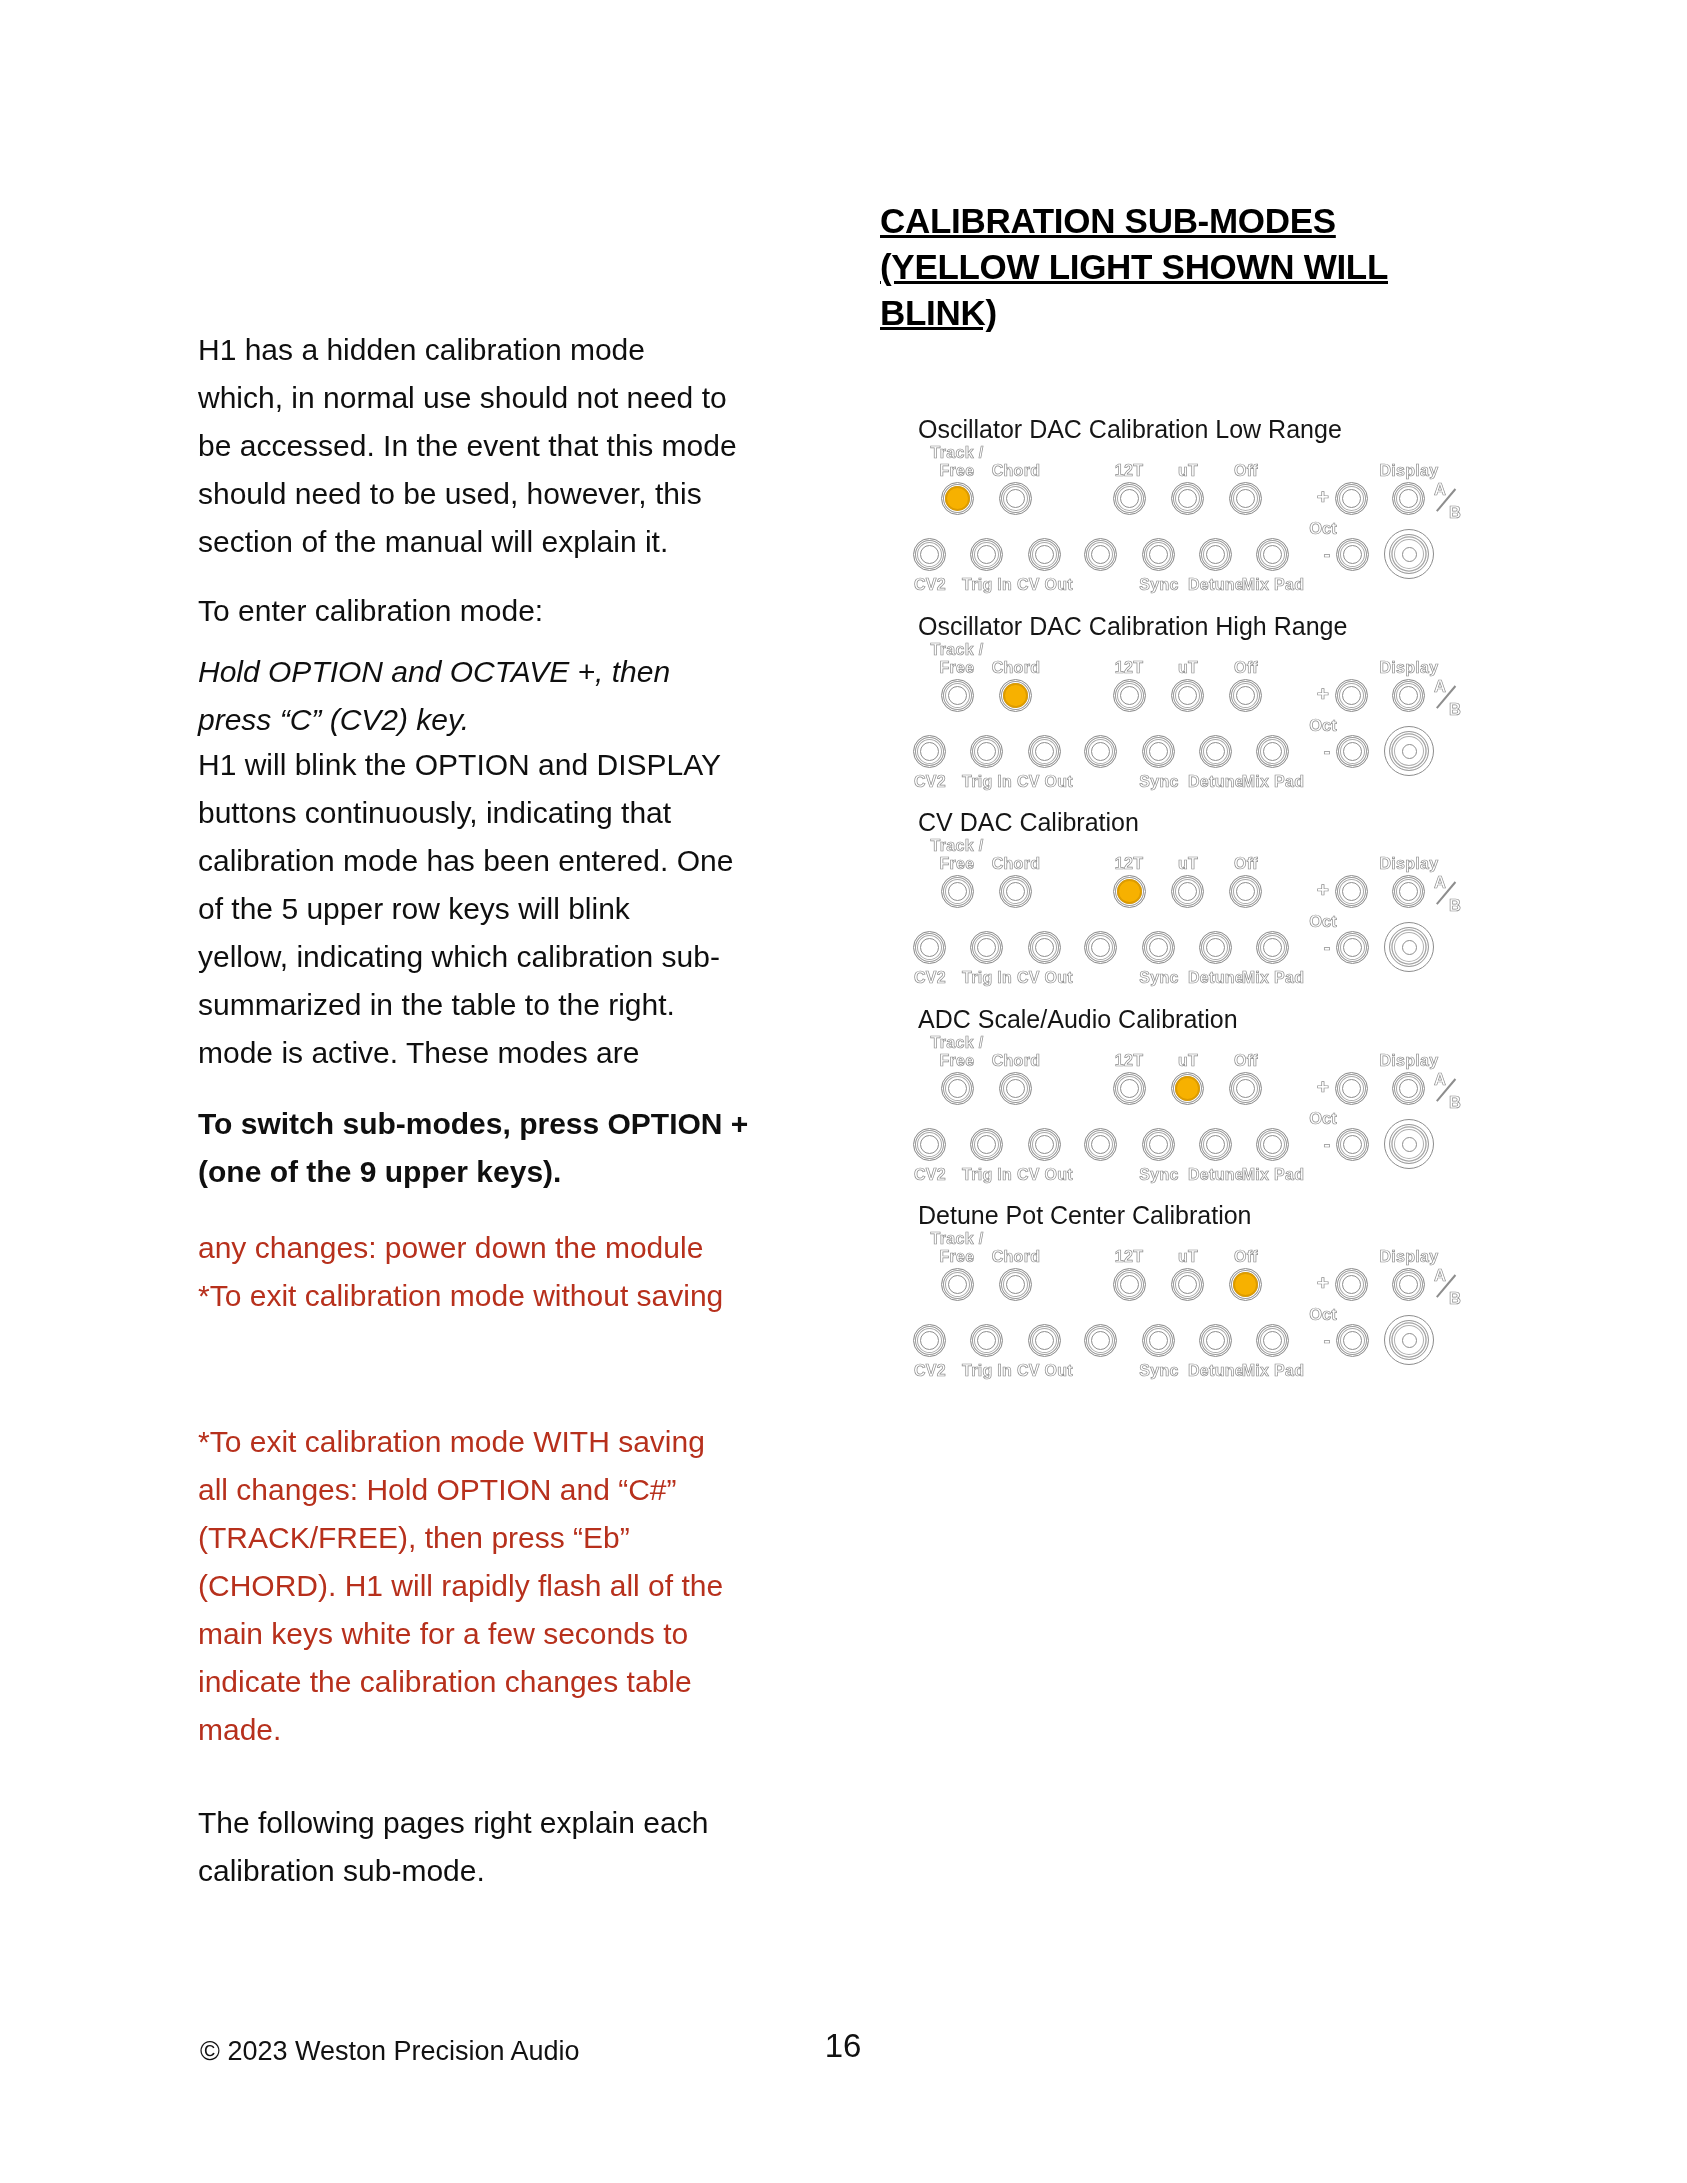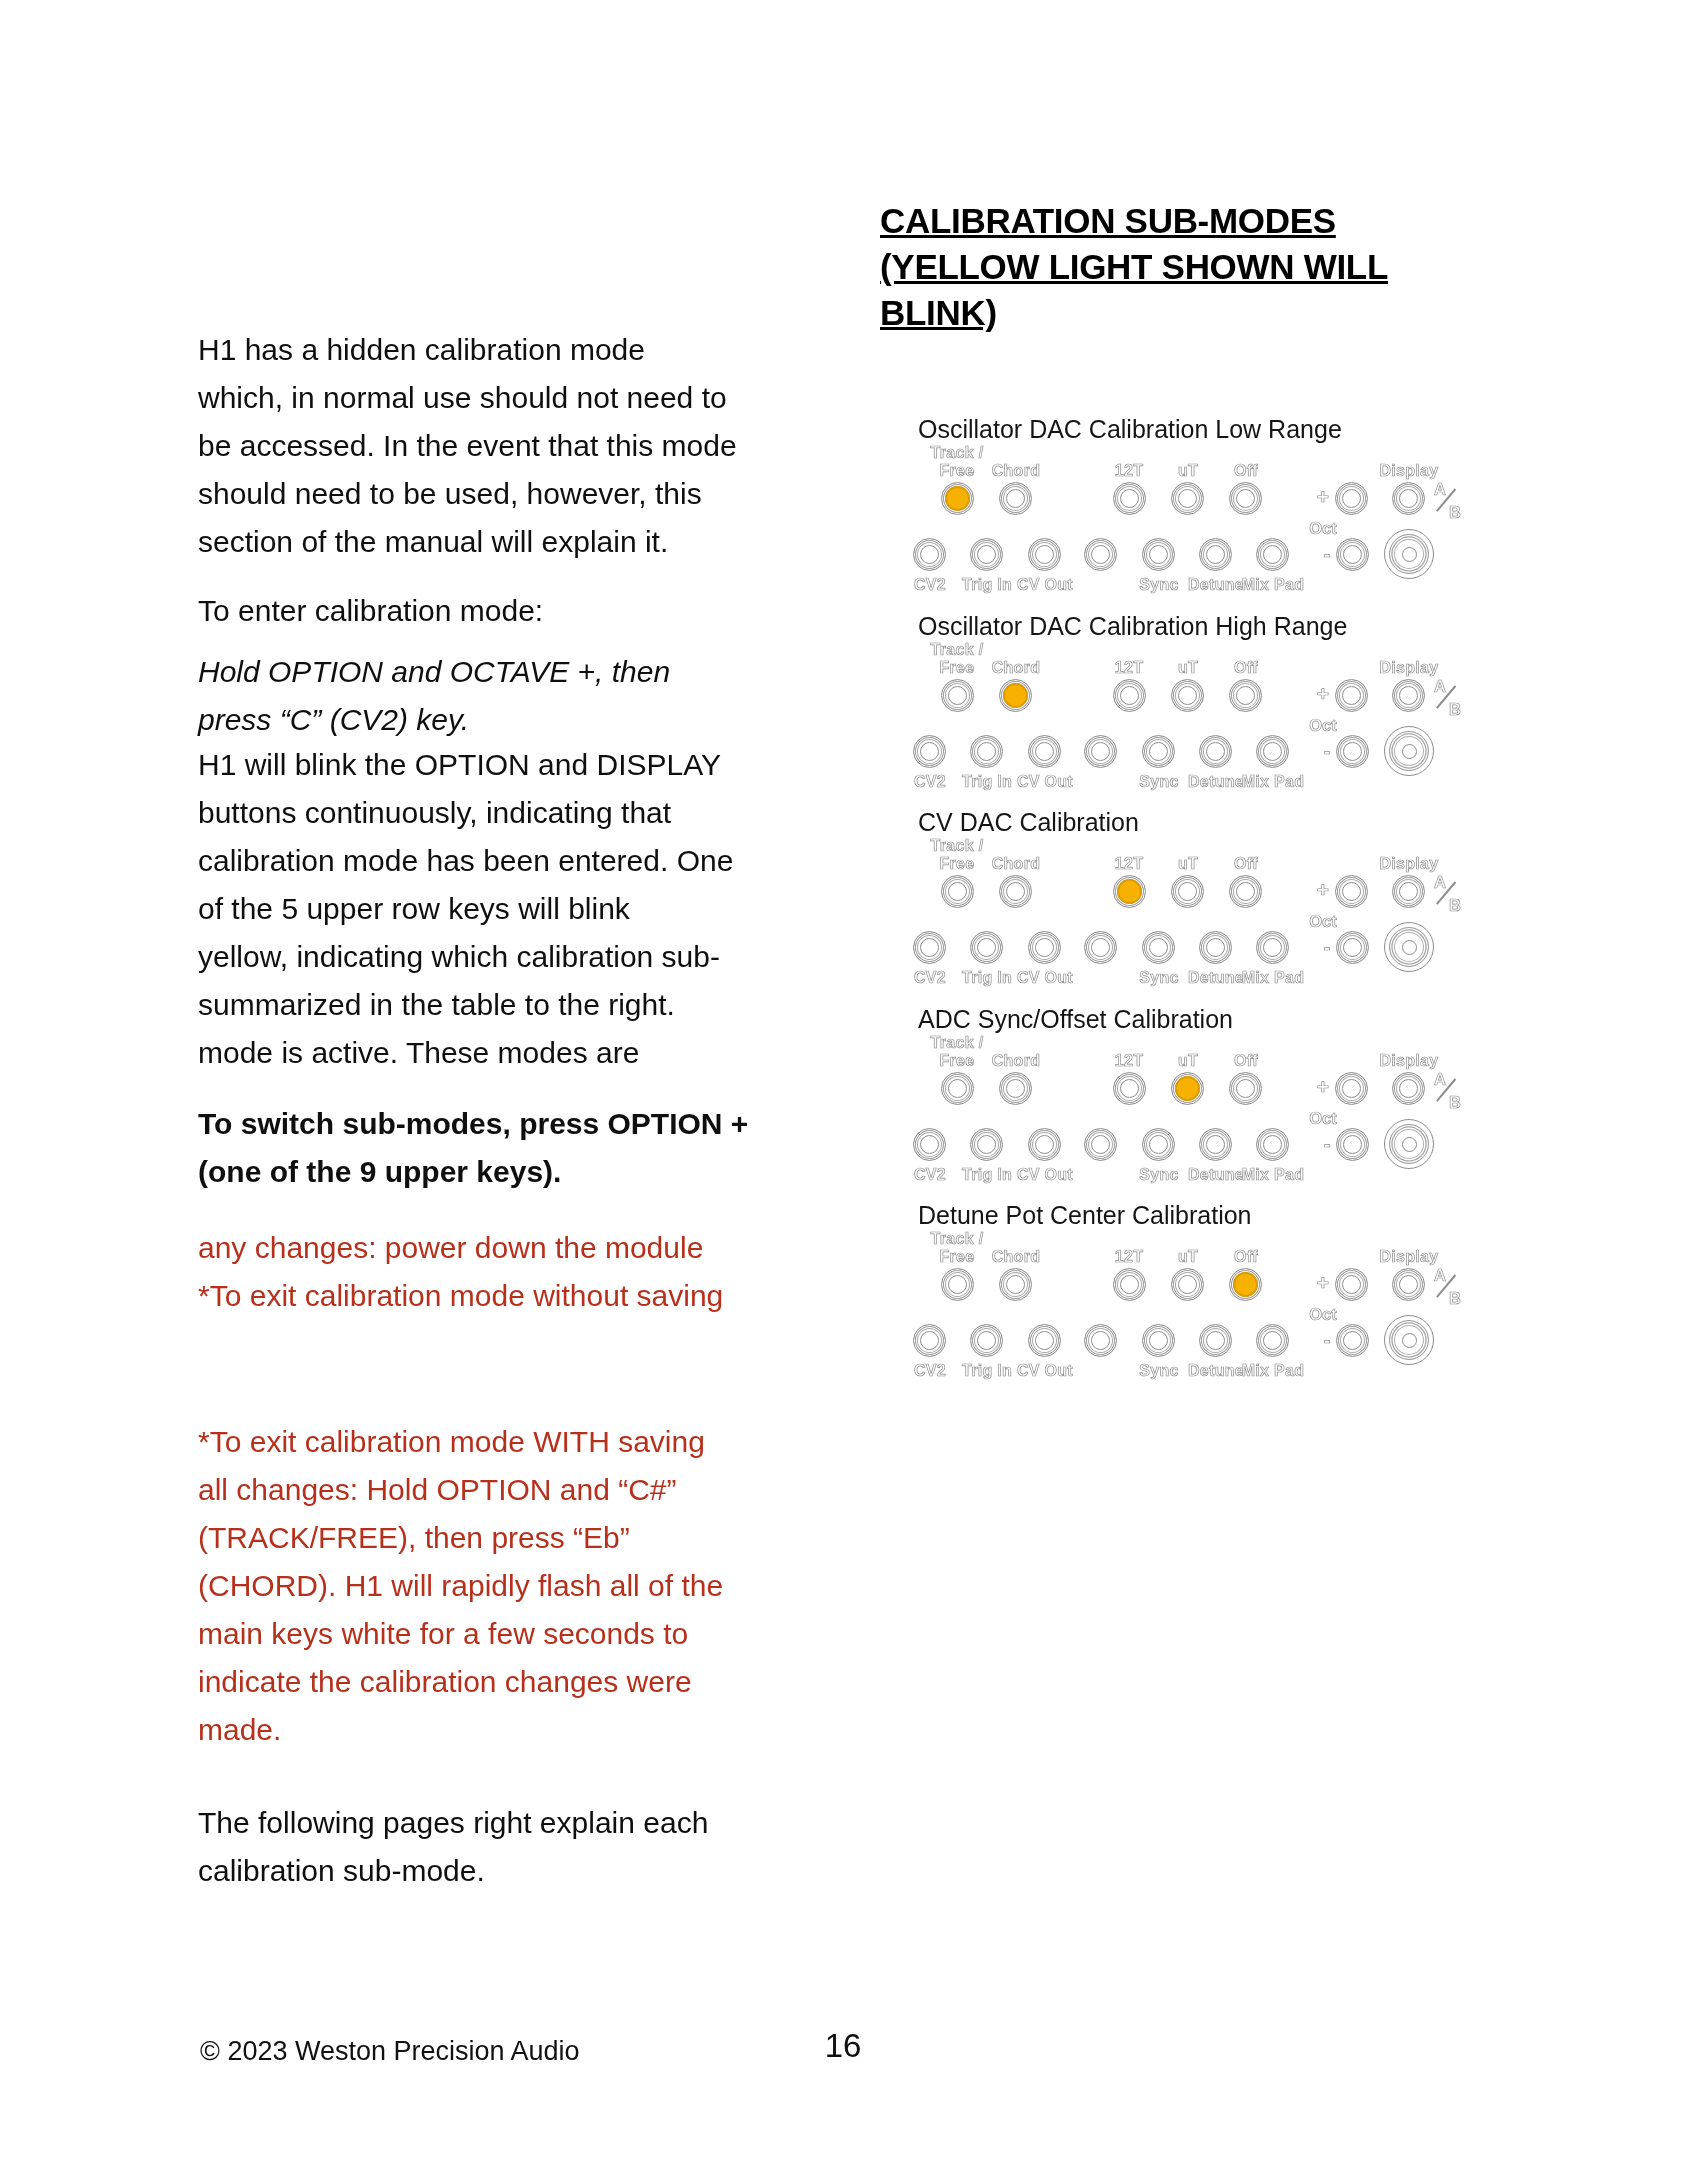--- a/index.html
+++ b/index.html
@@ -82,21 +82,21 @@
       <div class="para red" style="top: 1224px;">
         <div>any changes: power down the module</div>
         <div>*To exit calibration mode without saving</div>
       </div>
       <div class="para red" style="top: 1418px;">
         <div>*To exit calibration mode WITH saving</div>
         <div>all changes: Hold OPTION and “C#”</div>
         <div>(TRACK/FREE), then press “Eb”</div>
         <div>(CHORD). H1 will rapidly flash all of the</div>
         <div>main keys white for a few seconds to</div>
-        <div>indicate the calibration changes were</div>
+        <div>indicate the calibration changes table</div>
         <div>made.</div>
       </div>
       <div class="para normal" style="top: 1799px;">
         <div>The following pages right explain each</div>
         <div>calibration sub-mode.</div>
       </div>
     </div>
   <div id="diagrams">
       <div class="diagram" style="left: 880px; top: 419px;">
         <div class="dtitle" style="left: 38px; top: -4px;">Oscillator DAC Calibration Low Range</div>
@@ -236,21 +236,21 @@
         <div class="key" style="left: 204px; top: 119px;"></div>
         <div class="key" style="left: 262px; top: 119px;"></div>
         <div class="plabel" style="left: 279px; top: 157px;">Sync</div>
         <div class="key" style="left: 319px; top: 119px;"></div>
         <div class="plabel" style="left: 336px; top: 157px;">Detune</div>
         <div class="key" style="left: 376px; top: 119px;"></div>
         <div class="plabel" style="left: 393px; top: 157px;">Mix Pad</div>
         <div class="encoder" style="left: 504px; top: 110px;"></div>
       </div>
       <div class="diagram" style="left: 880px; top: 1009px;">
-        <div class="dtitle" style="left: 38px; top: -4px;">ADC Sync/Offset Calibration</div>
+        <div class="dtitle" style="left: 38px; top: -4px;">ADC Scale/Audio Calibration</div>
         <div class="plabel" style="left: 77px; top: 25px;">
           <div>Track /</div>
           <div>Free</div>
         </div>
         <div class="key" style="left: 61px; top: 63px;"></div>
         <div class="plabel" style="left: 136px; top: 43px;">
           <div>Chord</div>
         </div>
         <div class="key" style="left: 119px; top: 63px;"></div>
         <div class="plabel" style="left: 249px; top: 43px;">

